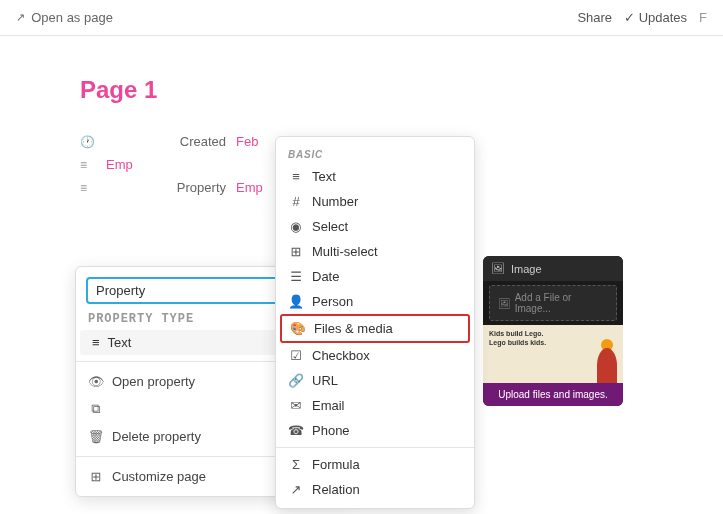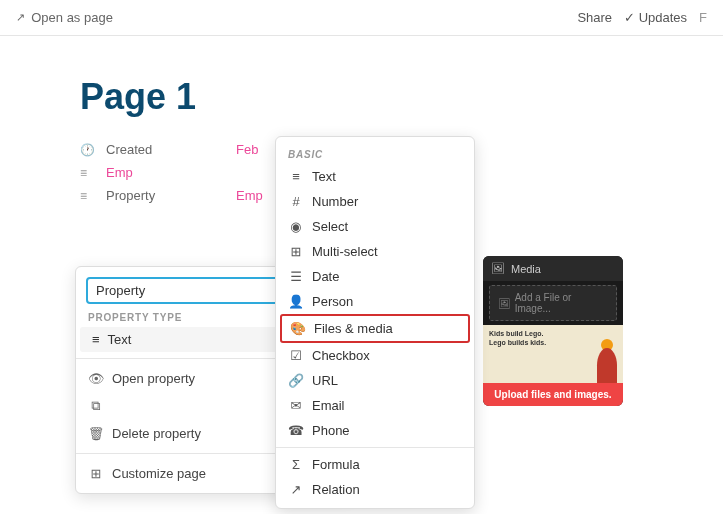--- a/index.html
+++ b/index.html
@@ -40,42 +40,43 @@
     }
 
     
     .main-content {
       position: relative;
       padding: 40px 80px;
       width: 100%;
     }
 
     .page-title {
-      font-size: 36px;
+      font-size: 24px;
       font-weight: 700;
-      margin-bottom: 24px;
-      color: #0c4a6e;
+      margin-bottom: 30px;
+      color: #ec4899;
     }
 
     .property-row {
       display: flex;
       align-items: center;
       margin-bottom: 8px;
       font-size: 13px;
       color: #555;
       gap: 10px;
     }
     .property-row .prop-icon {
       color: #999;
       font-size: 12px;
       width: 16px;
     }
     .property-row .prop-name {
       width: 120px;
       color: #666;
+      text-align: right;
     }
     .property-row .prop-value {
       color: #ec4899;
       font-size: 13px;
     }
 
     
     .property-edit-box {
       position: absolute;
       left: 75px;
@@ -92,26 +93,27 @@
       margin: 0 10px 8px;
       padding: 4px 8px;
       border: 2px solid #2eaadc;
       border-radius: 4px;
       font-size: 13px;
       width: calc(100% - 20px);
       outline: none;
       color: #333;
     }
     .prop-type-label {
-      font-size: 10px;
+      font-size: 12px;
       font-weight: 600;
       color: #999;
       letter-spacing: 0.08em;
       padding: 0 12px 4px;
       text-transform: uppercase;
+      font-family: Liberation Mono, monospace;
     }
     .prop-type-selected {
       display: flex;
       align-items: center;
       gap: 8px;
       padding: 5px 12px;
       font-size: 13px;
       color: #333;
       background: #f5f5f5;
       border-radius: 3px;
@@ -214,24 +216,24 @@
       padding: 6px 8px;
       background: #2a2a2a;
       border: 1px dashed #555;
       margin: 4px 6px;
       border-radius: 3px;
       color: #888;
       font-size: 10px;
       gap: 4px;
     }
     .media-caption {
-      background: #ef4444;
+      background: #701a75;
       color: #fff;
       font-size: 10px;
-      font-weight: 700;
+      font-weight: 400;
       text-align: center;
       padding: 6px 4px;
     }
 
     
     .lego-img {
       width: 100%;
       height: 58px;
       background: #f0e8d0;
       display: flex;
@@ -395,21 +397,21 @@
     <div class="dropdown-item">
       <span class="d-icon">↗</span>
       <span>Relation</span>
     </div>
 
   </div>
 
   <div class="media-preview">
     <div class="media-header">
       <span>🖼</span>
-      <span>Media</span>
+      <span>Image</span>
     </div>
     <div class="media-add-area">
       <span>🖼</span>
       <span>Add a File or Image...</span>
     </div>
     <div class="lego-img">
       <div class="lego-text-block">
         Kids build Lego.<br>Lego builds kids.
       </div>
       <div class="lego-head"></div>

